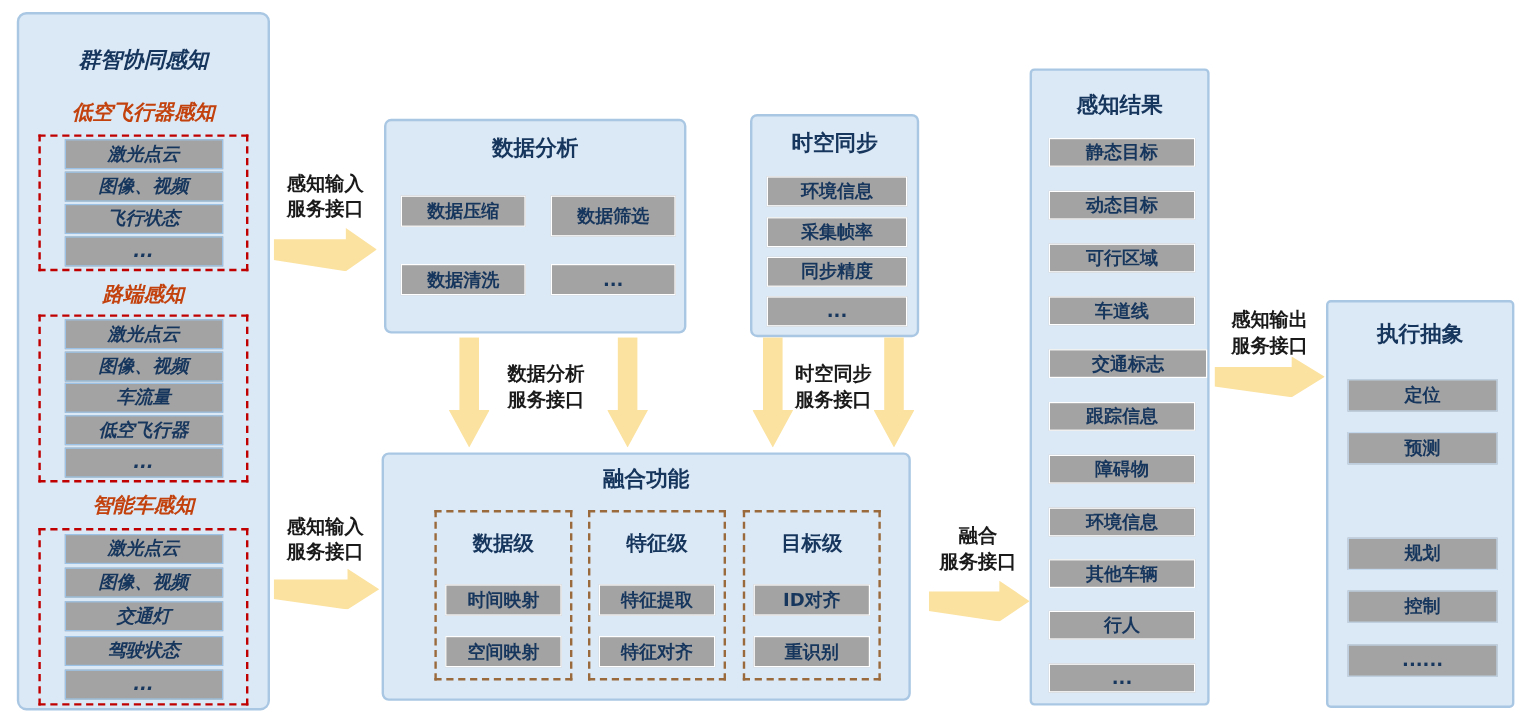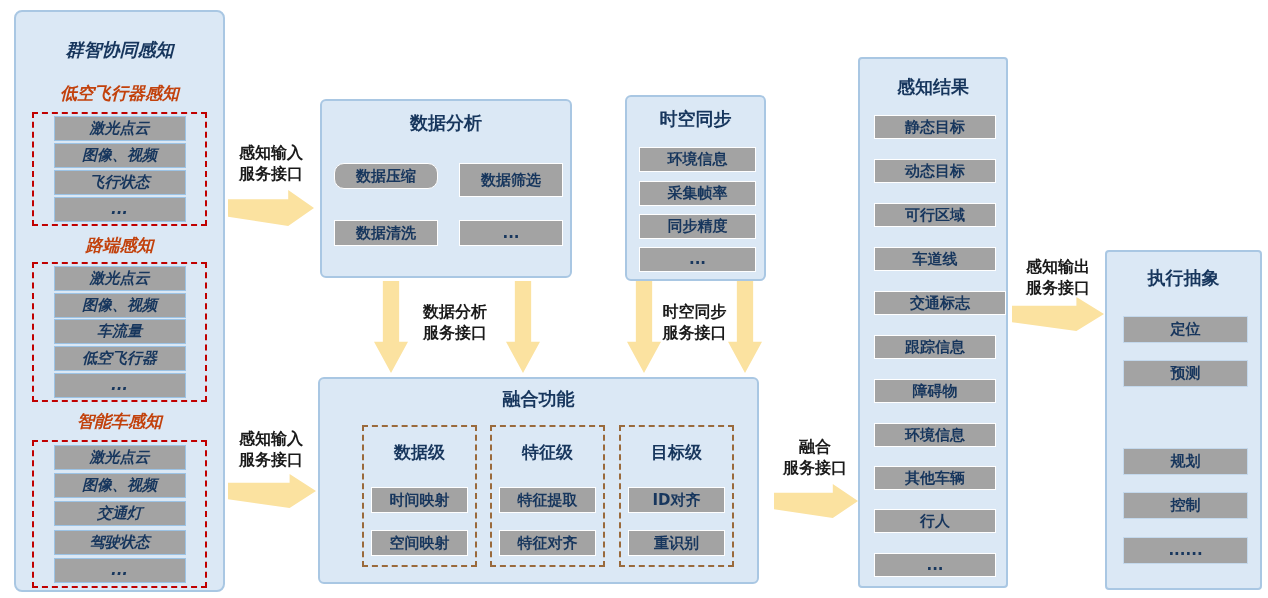--- a/index.html
+++ b/index.html
@@ -70,21 +70,21 @@
       <div class="chip chip-blue-border">激光点云</div>
       <div class="chip chip-blue-border">图像、视频</div>
       <div class="chip chip-blue-border">交通灯</div>
       <div class="chip chip-blue-border">驾驶状态</div>
       <div class="chip chip-blue-border">...</div>
     </div>
   </div>
 
   <div class="panel" style="left:320px; top:99px; width:252px; height:179px; border-radius:6px;">
     <div class="box-title t18" style="top:10px;">数据分析</div>
-    <div class="chip chip-white-border" style="left:12px; top:62px; width:104px; height:26px;border-radius:10px;">数据压缩</div>
+    <div class="chip chip-white-border" style="left:12px; top:62px; width:104px; height:26px;">数据压缩</div>
     <div class="chip chip-white-border" style="left:137px; top:62px; width:104px; height:34px;">数据筛选</div>
     <div class="chip chip-white-border" style="left:12px; top:119px; width:104px; height:26px;">数据清洗</div>
     <div class="chip chip-white-border" style="left:137px; top:119px; width:104px; height:26px;">...</div>
   </div>
 
   <div class="panel" style="left:625px; top:95px; width:141px; height:186px; border-radius:6px;">
     <div class="box-title t18" style="top:10px;">时空同步</div>
     <div class="chip chip-white-border" style="left:12px; top:50px; width:117px; height:25px;">环境信息</div>
     <div class="chip chip-white-border" style="left:12px; top:84px; width:117px; height:25px;">采集帧率</div>
     <div class="chip chip-white-border" style="left:12px; top:117px; width:117px; height:25px;">同步精度</div>

